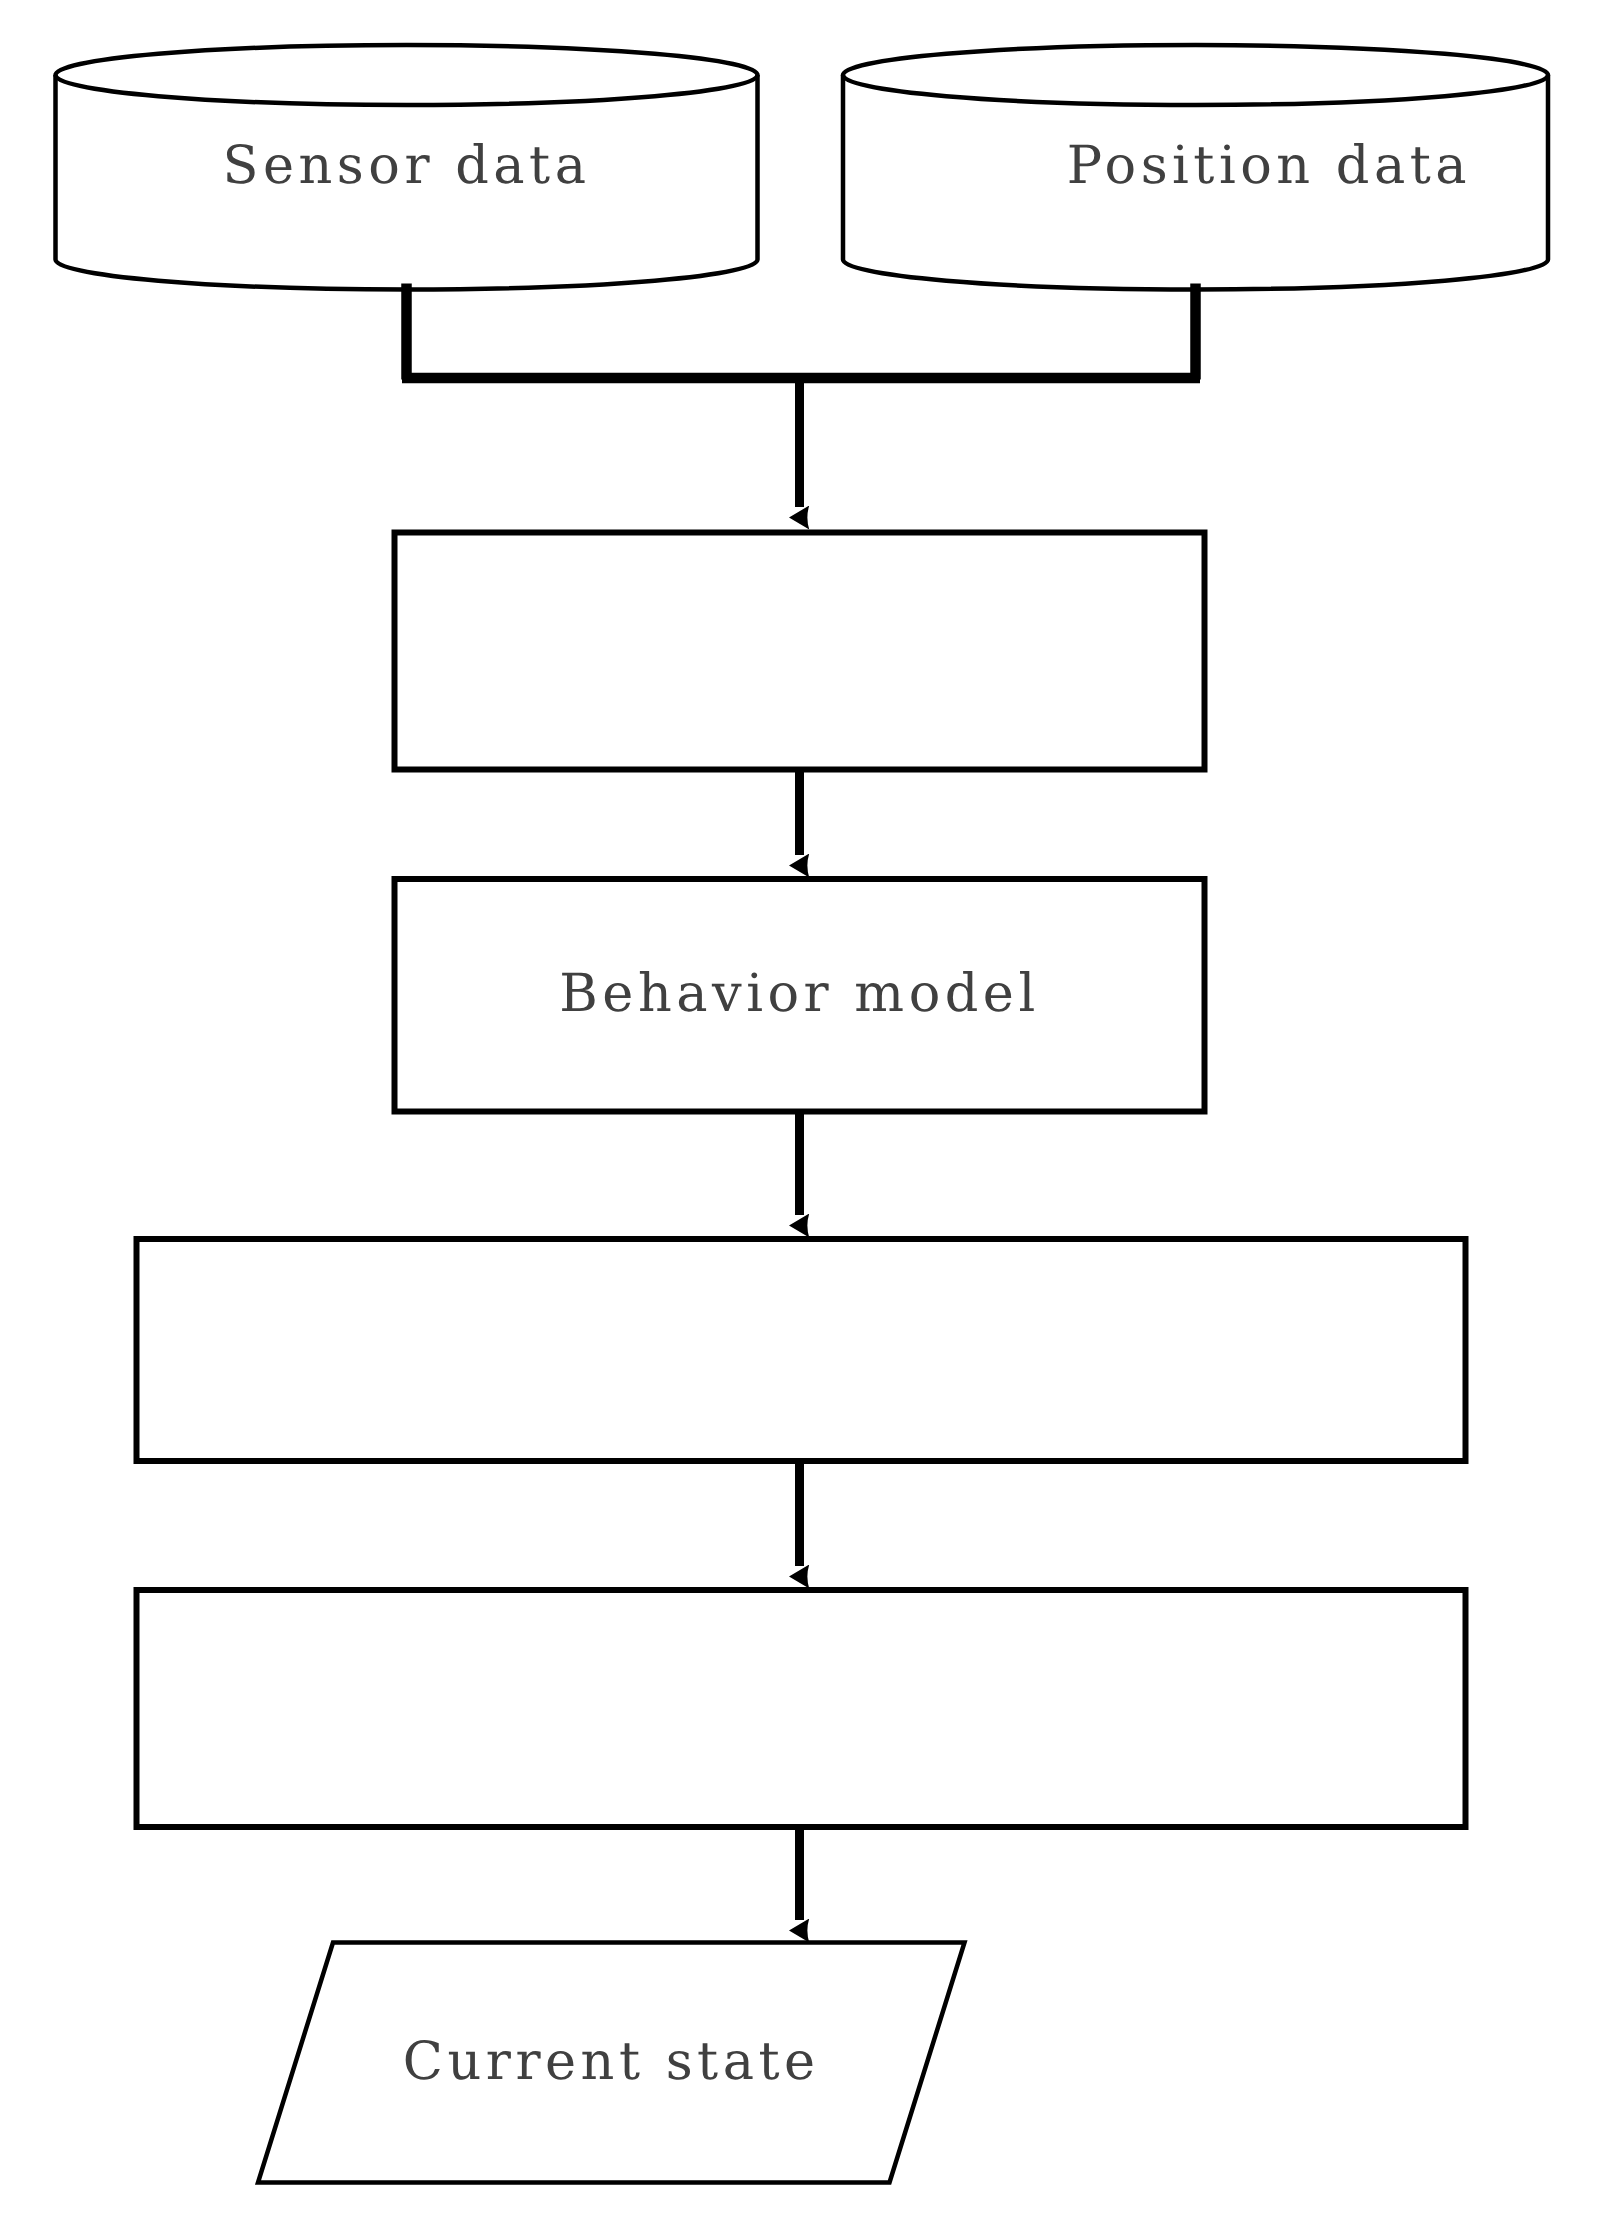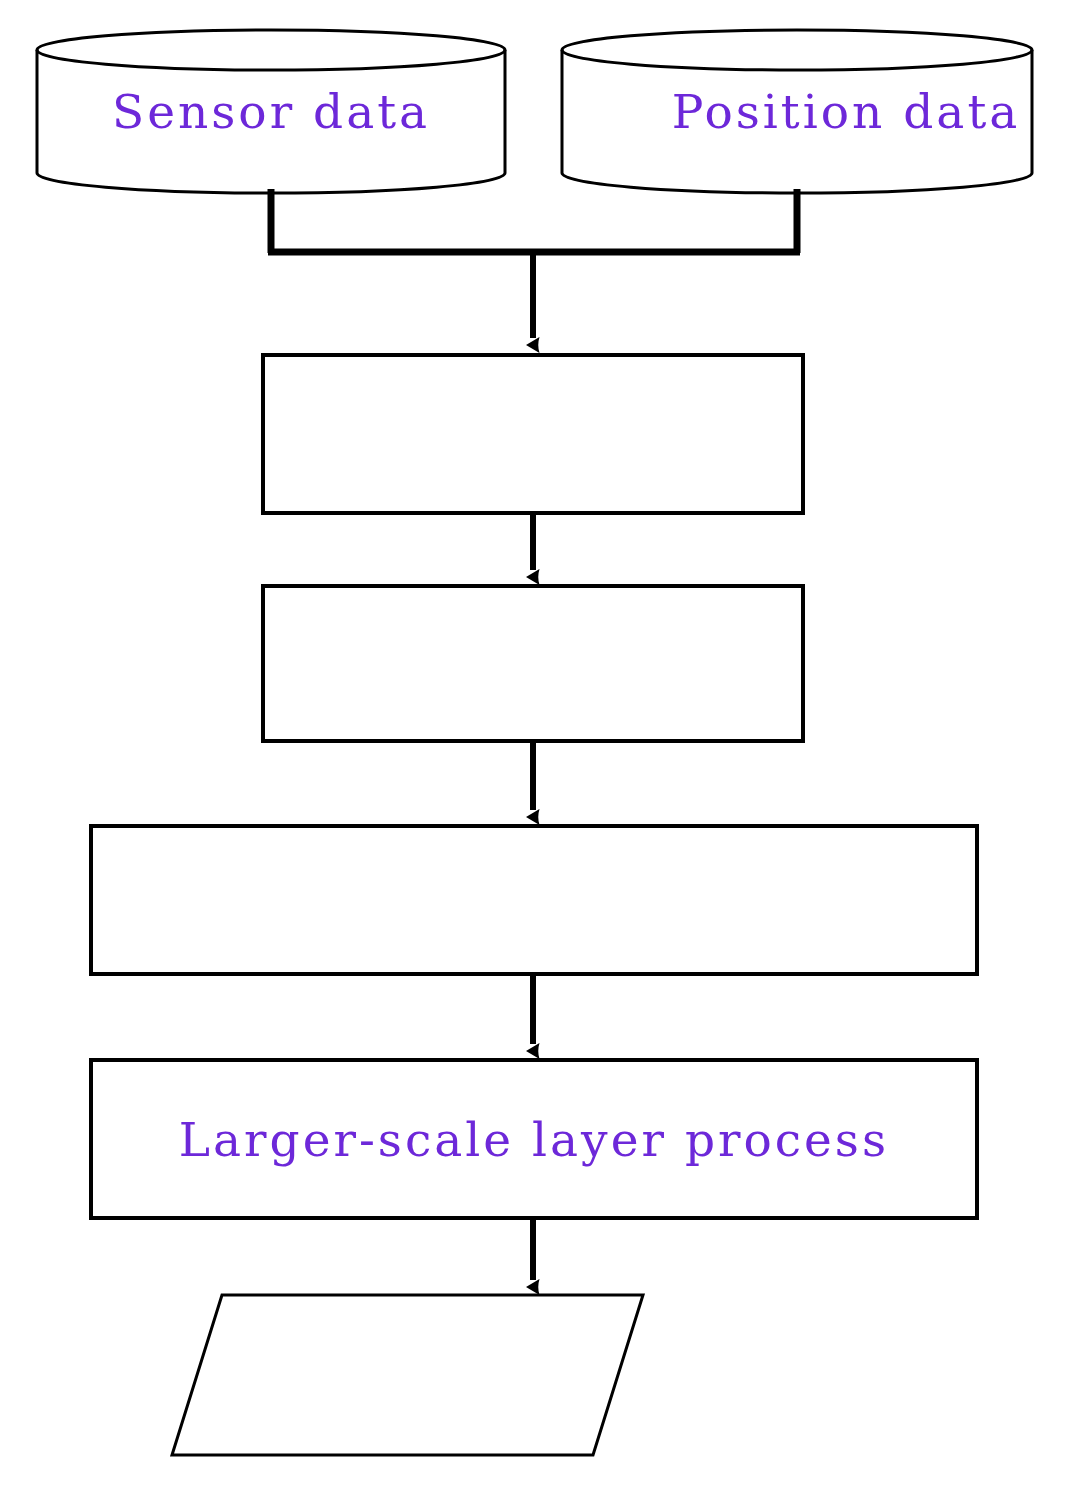--- a/index.html
+++ b/index.html
@@ -22,23 +22,23 @@
     position: absolute;
     left: 0;
     top: 0;
   }
   .node-label {
     position: absolute;
     display: flex;
     align-items: center;
     justify-content: center;
     text-align: center;
-    color: #6d28d9;
+    color: #404040;
     font-family: "DejaVu Serif", serif;
-    font-size: 47px;
+    font-size: 35px;
     letter-spacing: 3px;
     white-space: nowrap;
     pointer-events: none;
     line-height: 1;
   }
 </style>
 </head>
 <body>
 
 <div id="canvas">
@@ -95,18 +95,19 @@
     <path d="M533,1218 L533,1280" stroke="#000000" stroke-width="6" fill="none" marker-end="url(#arrowhead)"></path>
 
     <polygon points="222,1295 643,1295 593,1455 172,1455" fill="#ffffff" stroke="#000000" stroke-width="3"></polygon>
   </svg>
 
   <div class="node-label" style="left:37px;  top:50px;   width:468px; height:123px;">Sensor data</div>
 
   <div class="node-label" style="left:562px; top:50px;   width:568px; height:123px;">Position data</div>
 
 
+  <div class="node-label" style="left:263px; top:586px;  width:540px; height:155px;">Behavior model</div>
 
 
-  <div class="node-label" style="left:91px;  top:1060px; width:886px; height:158px;">Larger-scale layer process</div>
 
+  <div class="node-label" style="left:190px; top:1295px; width:435px; height:160px;">Current state</div>
 
 </div>
 
 </body></html>

